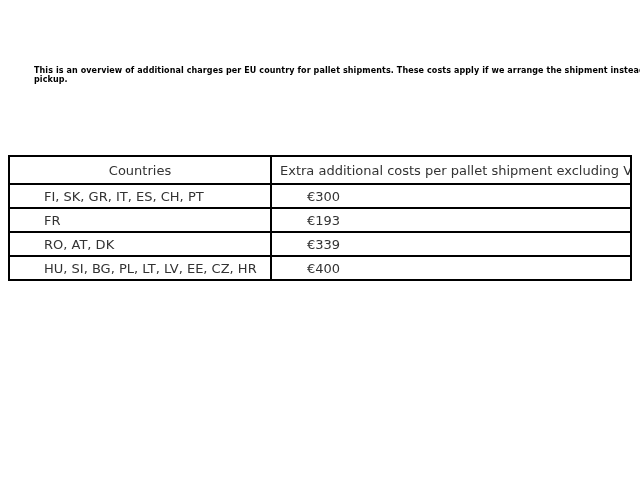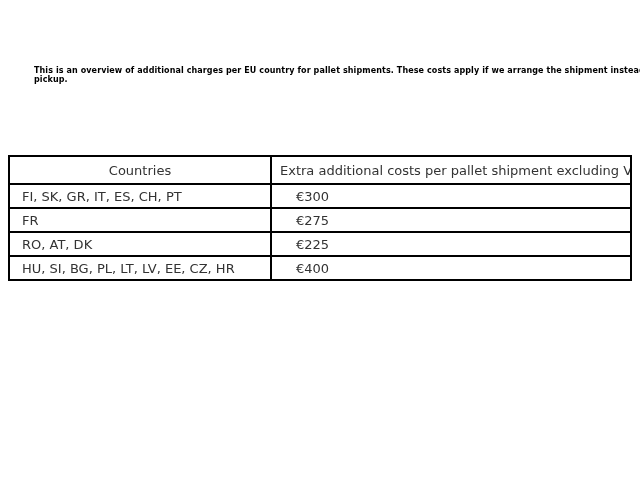--- a/index.html
+++ b/index.html
@@ -56,25 +56,25 @@
     width: 262px;
     height: 28px;
     text-align: center;
   }
   th.col-costs {
     text-align: left;
     padding-left: 8px;
   }
   td.cell-countries {
     height: 24px;
-    padding-left: 12px;
+    padding-left: 34px;
     text-align: left;
   }
   td.cell-cost {
-    padding-left: 24px;
+    padding-left: 35px;
     text-align: left;
     margin-left: 36px;
   }
 </style>
 </head>
 <body>
 
 <div class="intro">This is an overview of additional charges per EU country for pallet shipments. These costs apply if we arrange the shipment instead of pickup.</div>
 
 <table class="charges">
@@ -84,24 +84,24 @@
       <th class="col-costs">Extra additional costs per pallet shipment excluding VAT</th>
     </tr>
   </thead>
   <tbody>
     <tr>
       <td class="cell-countries">FI, SK, GR, IT, ES, CH, PT</td>
       <td class="cell-cost">€300</td>
     </tr>
     <tr>
       <td class="cell-countries">FR</td>
-      <td class="cell-cost">€275</td>
+      <td class="cell-cost">€193</td>
     </tr>
     <tr>
       <td class="cell-countries">RO, AT, DK</td>
-      <td class="cell-cost">€225</td>
+      <td class="cell-cost">€339</td>
     </tr>
     <tr>
       <td class="cell-countries">HU, SI, BG, PL, LT, LV, EE, CZ, HR</td>
       <td class="cell-cost">€400</td>
     </tr>
   </tbody>
 </table>
 
 </body></html>

